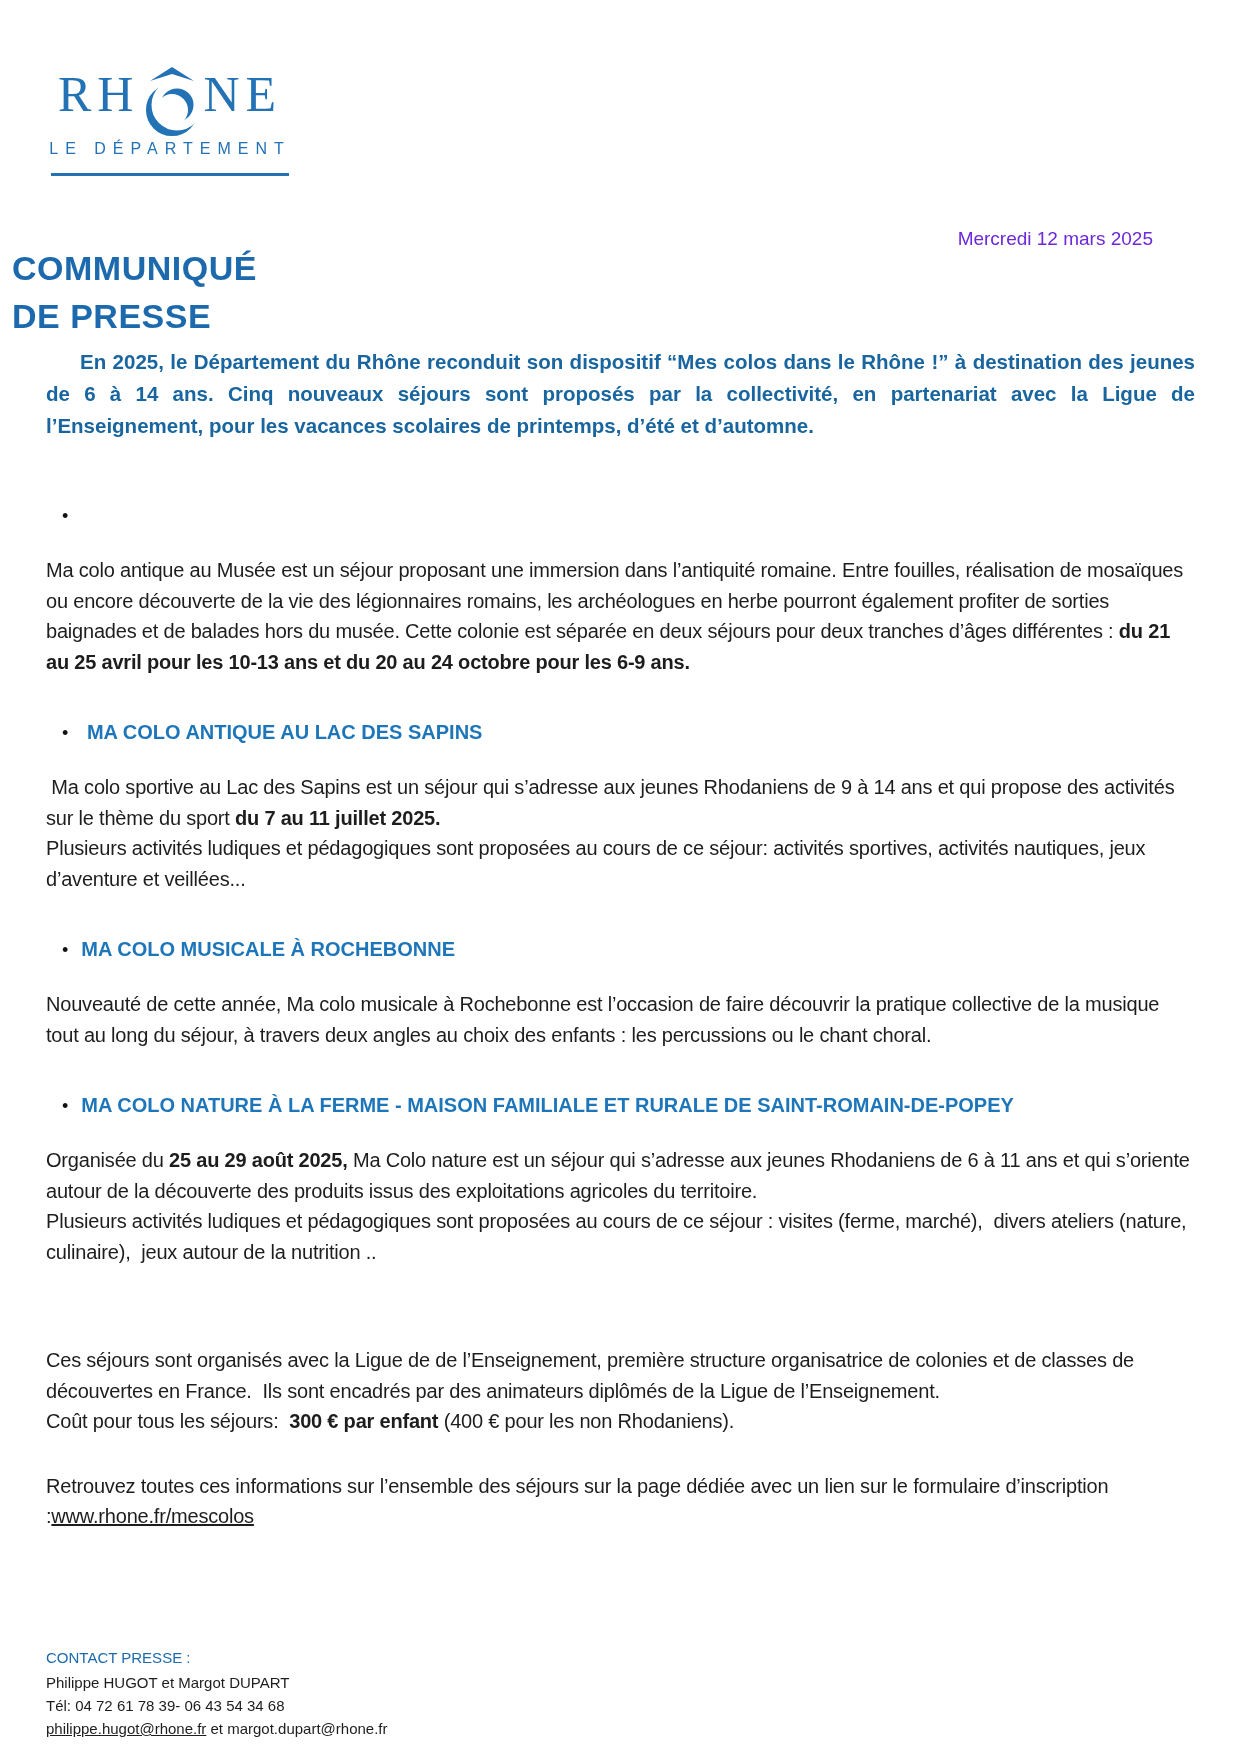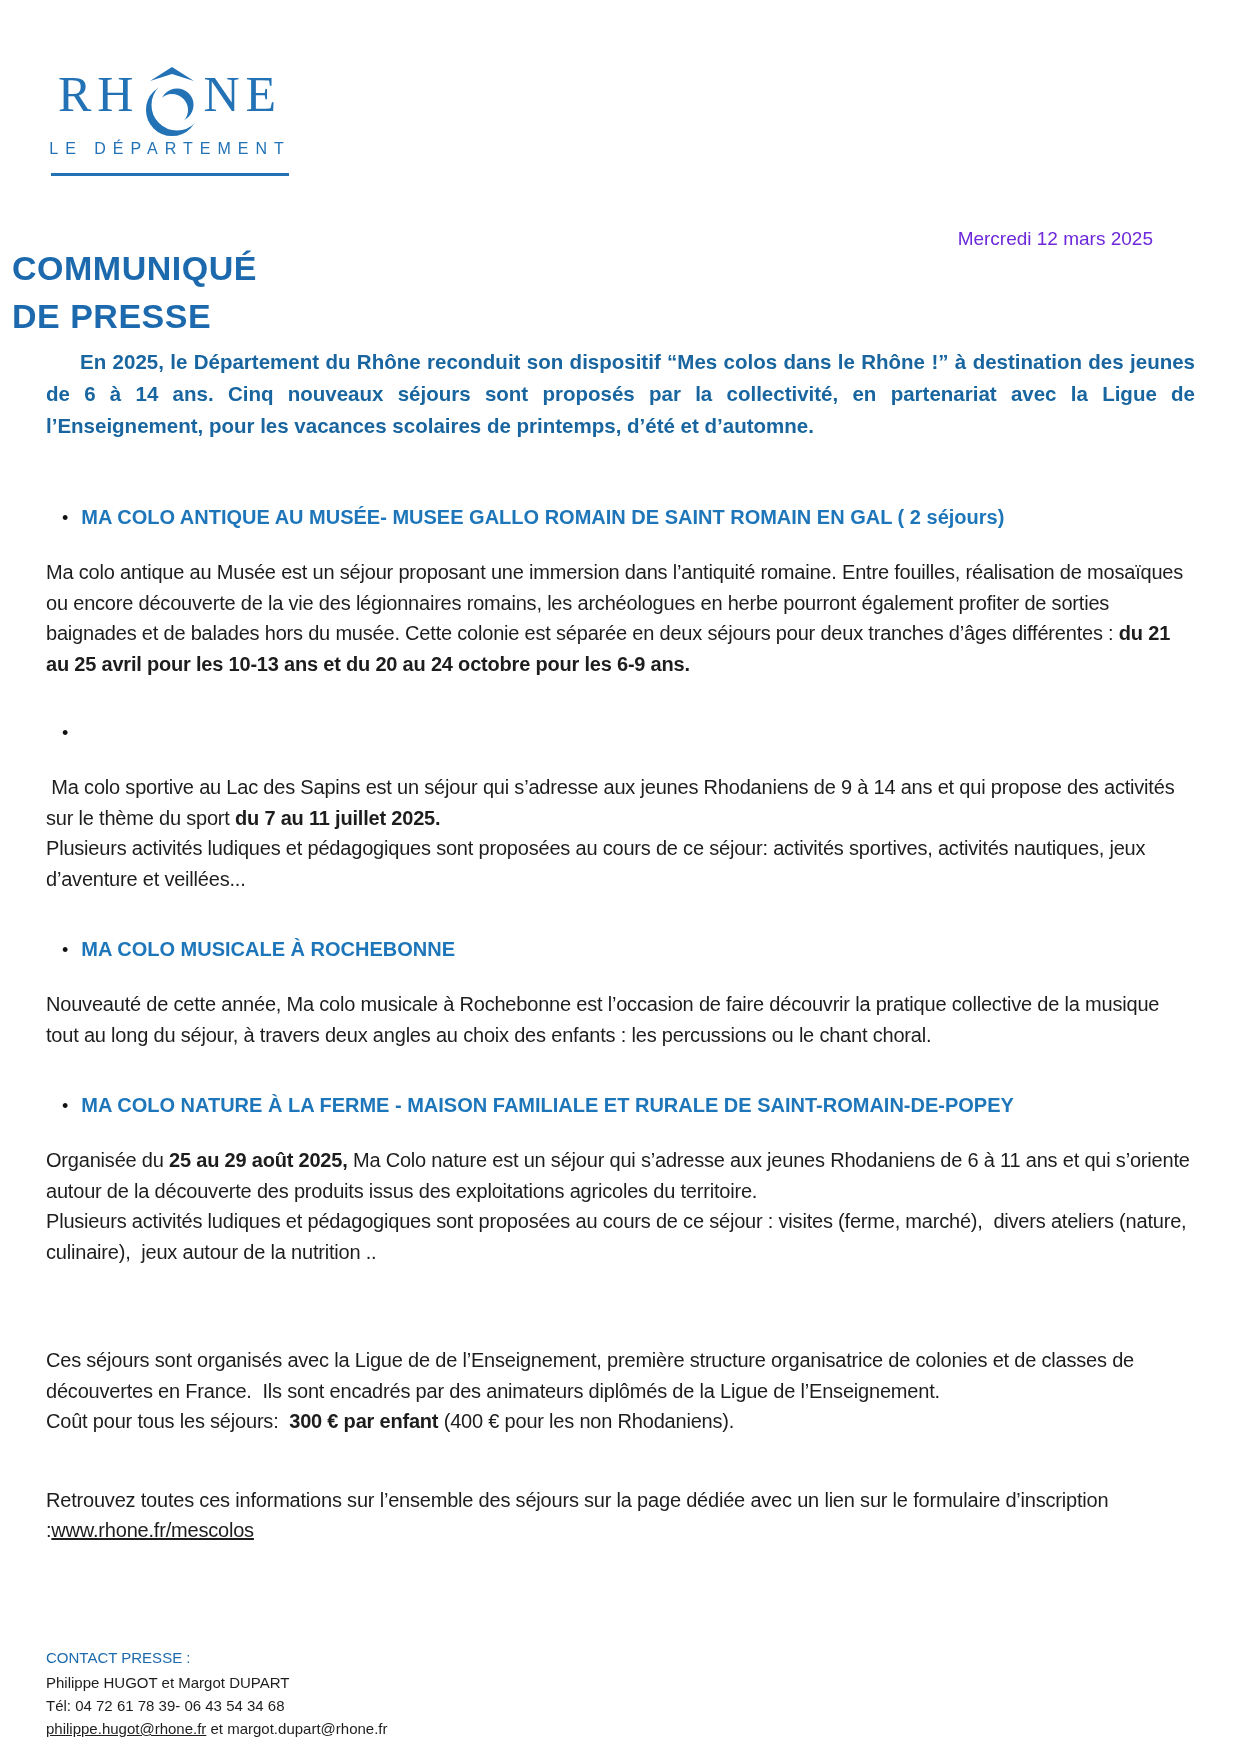--- a/index.html
+++ b/index.html
@@ -23,21 +23,21 @@
   .date{position:absolute;right:88px;top:180px;color:#6d28d9;font-size:19px;}
   
   .main{padding:0 46px;}
   .intro{color:#18659f;font-weight:bold;font-size:20.5px;line-height:32px;
     text-align:justify;text-indent:34px;margin:0 0 64px 0;}
   .bullet-row{display:flex;align-items:baseline;margin:44px 0 28px 16px;}
   .bullet-row .dot{color:#111;font-size:18px;margin-right:13px;flex:0 0 auto;}
   .bullet-row .heading-text{color:#1e76ba;font-weight:bold;font-size:20px;white-space:pre-wrap;}
   .body-para{font-size:20px;line-height:30.5px;margin:0;letter-spacing:-0.2px;white-space:pre-wrap;}
   .closing-1{margin-top:78px;}
-  .closing-2{margin-top:48px;}
+  .closing-2{margin-top:34px;}
   .b{font-weight:bold;}
   .u{text-decoration:underline;}
   
   .contact{position:absolute;left:46px;top:1646px;font-size:15px;line-height:23px;}
   .contact .label{color:#1c6aad;font-weight:normal;font-size:15px;margin-bottom:2px;}
 </style>
 </head>
 <body>
 
 <div class="header">
@@ -58,25 +58,25 @@
 DE PRESSE</div>
   <div class="date">Mercredi 12 mars 2025</div>
 </div>
 
 <div class="main">
   <p class="intro">En 2025, le Département du Rhône reconduit son dispositif “Mes colos dans le Rhône !” à destination des jeunes de 6 à 14 ans. Cinq nouveaux séjours sont proposés par la collectivité, en partenariat avec la Ligue de l’Enseignement, pour les vacances scolaires de printemps, d’été et d’automne.</p>
 
   <div>
       <div class="bullet-row">
         <span class="dot">•</span>
-        <span class="heading-text">MA COLO ANTIQUE AU MUSÉE- MUSEE GALLO ROMAIN DE SAINT ROMAIN EN GAL ( 2 séjours)</span>
       </div>
       <p class="body-para"><span>Ma colo antique au Musée est un séjour proposant une immersion dans l’antiquité romaine. Entre fouilles, réalisation de mosaïques ou encore découverte de la vie des légionnaires romains, les archéologues en herbe pourront également profiter de sorties baignades et de balades hors du musée. Cette colonie est séparée en deux séjours pour deux tranches d’âges différentes : </span><span class="b">du 21 au 25 avril pour les 10-13 ans et du 20 au 24 octobre pour les 6-9 ans.</span></p>
       <div class="bullet-row">
         <span class="dot">•</span>
+        <span class="heading-text"> MA COLO ANTIQUE AU LAC DES SAPINS</span>
       </div>
       <p class="body-para"><span> Ma colo sportive au Lac des Sapins est un séjour qui s’adresse aux jeunes Rhodaniens de 9 à 14 ans et qui propose des activités sur le thème du sport </span><span class="b">du 7 au 11 juillet 2025.</span></p>
       <p class="body-para"><span>Plusieurs activités ludiques et pédagogiques sont proposées au cours de ce séjour: activités sportives, activités nautiques, jeux d’aventure et veillées...</span></p>
       <div class="bullet-row">
         <span class="dot">•</span>
         <span class="heading-text">MA COLO MUSICALE À ROCHEBONNE</span>
       </div>
       <p class="body-para"><span>Nouveauté de cette année, Ma colo musicale à Rochebonne est l’occasion de faire découvrir la pratique collective de la musique tout au long du séjour, à travers deux angles au choix des enfants : les percussions ou le chant choral.</span></p>
       <div class="bullet-row">
         <span class="dot">•</span>

